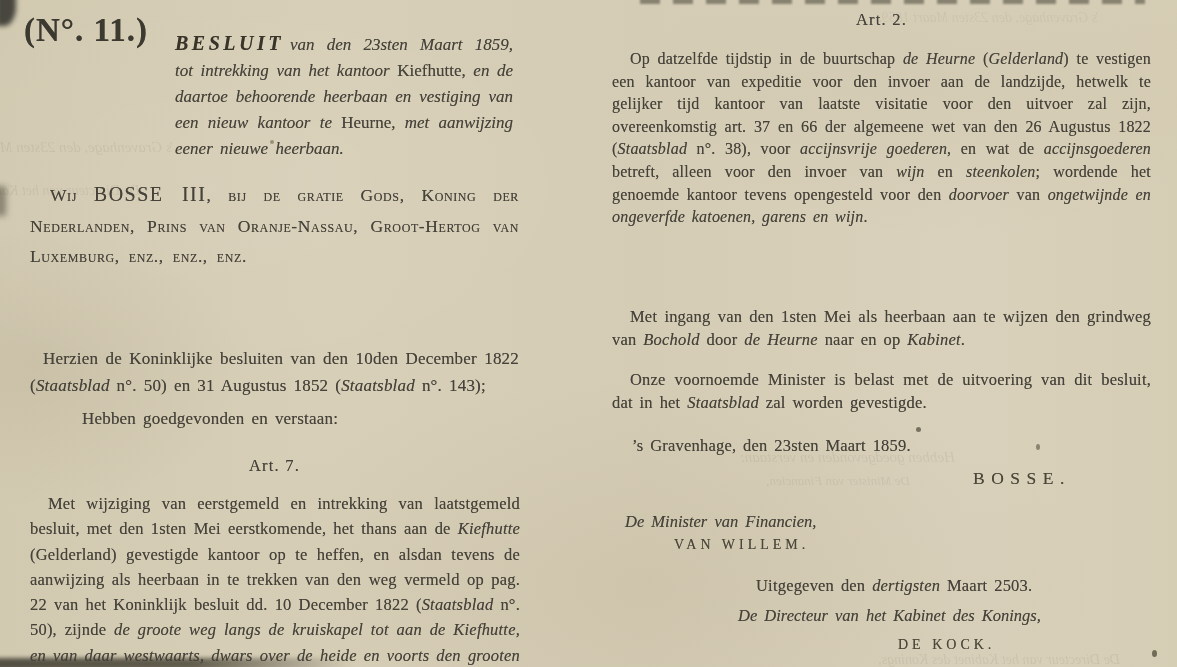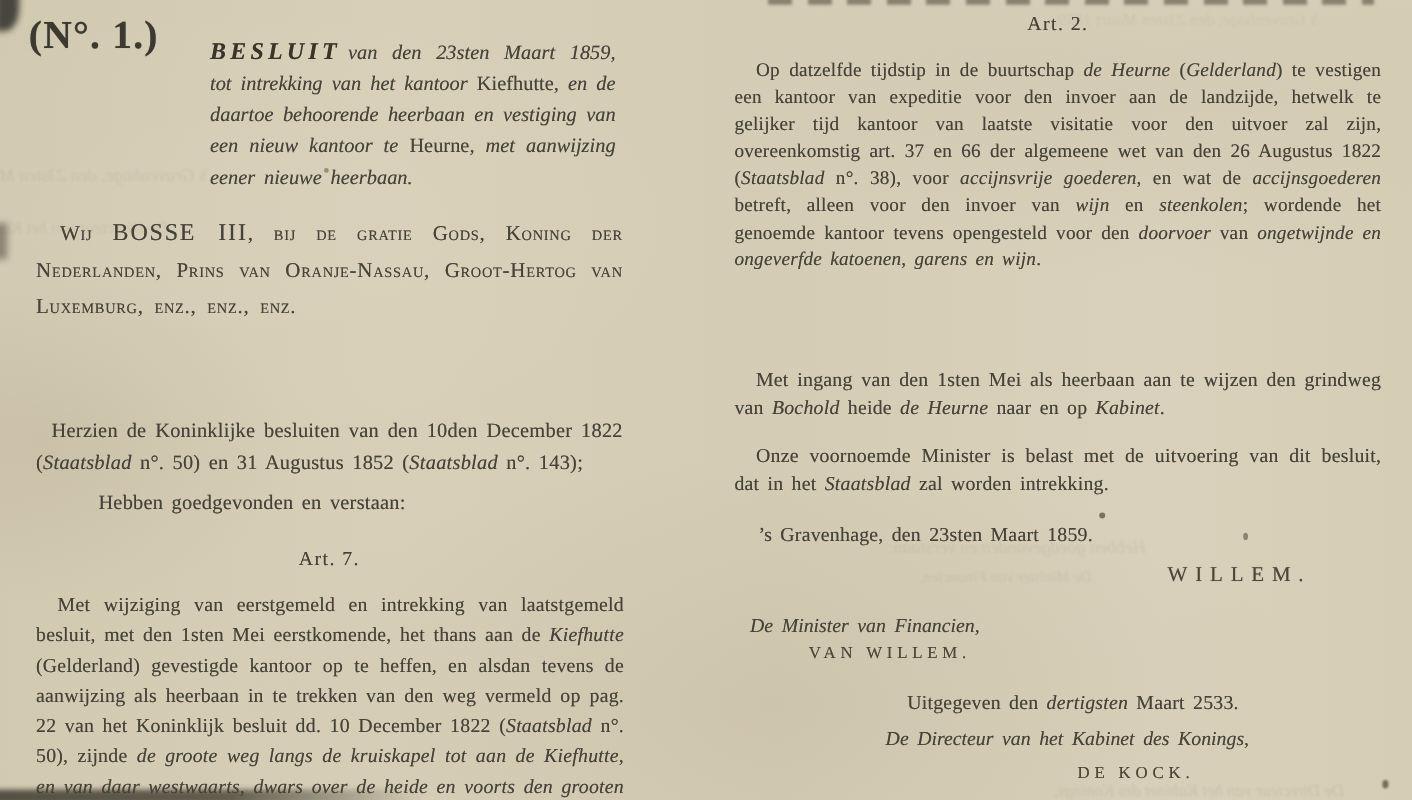--- a/index.html
+++ b/index.html
@@ -91,51 +91,51 @@
   <div class="artifact speck3"></div>
   <div class="artifact speck4"></div>
 
   <div class="ghost g1">’s Gravenhage, den 23sten Maart 1859.</div>
   <div class="ghost g2">De Directeur van het Kabinet des Konings,</div>
   <div class="ghost g3">Hebben goedgevonden en verstaan:</div>
   <div class="ghost g4">De Minister van Financien,</div>
   <div class="ghost g5">De Directeur van het Kabinet des Konings,</div>
   <div class="ghost g6">’s Gravenhage, den 23sten Maart 1859.</div>
 
-  <span class="block doc-number" style="left:24px;top:12px;">(N°. 1.)</span>
+  <span class="block doc-number" style="left:24px;top:12px;">(N°. 11.)</span>
 
   <div class="block besluit-title justify" style="left:175px;top:30px;width:338px;"><span class="kw">BESLUIT</span><span class="it">van den 23sten Maart 1859, tot intrekking van het kantoor </span><span class="rm">Kiefhutte</span><span class="it">, en de daartoe behoorende heerbaan en vestiging van een nieuw kantoor te </span><span class="rm">Heurne</span><span class="it">, met aanwijzing eener nieuwe heerbaan.</span></div>
 
   <p class="block royal-intro justify" style="left:26px;top:175px;width:489px;"><span class="sc">Wij </span><span class="caps">BOSSE III</span><span class="sc">, bij de gratie Gods, Koning der Nederlanden, Prins van Oranje-Nassau, Groot-Hertog van Luxemburg, enz., enz., enz.</span></p>
 
 
   <p class="block body-text justify" style="left:26px;top:341px;width:489px;line-height:27px;font-size:17px;text-indent:13px;"><span>Herzien de Koninklijke besluiten van den 10den December 1822 (</span><span class="it">Staatsblad</span><span> n°. 50) en 31 Augustus 1852 (</span><span class="it">Staatsblad</span><span> n°. 143);</span></p>
 
   <p class="block body-text single-line" style="left:78px;top:402px;font-size:17px;">Hebben goedgevonden en verstaan:</p>
 
   <h3 class="block art-heading" style="left:26px;top:452px;width:489px;">Art. 7.</h3>
 
   <p class="block body-text justify indent" style="left:26px;top:487px;width:490px;line-height:25.3px;"><span>Met wijziging van eerstgemeld en intrekking van laatstgemeld besluit, met den 1sten Mei eerstkomende, het thans aan de </span><span class="it">Kiefhutte</span><span> (Gelderland) gevestigde kantoor op te heffen, en alsdan tevens de aanwijzing als heerbaan in te trekken van den weg vermeld op pag. 22 van het Koninklijk besluit dd. 10 December 1822 (</span><span class="it">Staatsblad</span><span> n°. 50), zijnde </span><span class="it">de groote weg langs de kruiskapel tot aan de Kiefhutte, en van daar westwaarts, dwars over de heide en voorts den grooten weg door het Aaltenschebroek naar en op Aalten.</span></p>
 
   <h3 class="block art-heading" style="left:608px;top:6px;width:539px;">Art. 2.</h3>
 
   <p class="block body-text justify indent" style="left:608px;top:44px;width:539px;line-height:22.6px;font-size:16px;"><span>Op datzelfde tijdstip in de buurtschap </span><span class="it">de Heurne</span><span> (</span><span class="it">Gelderland</span><span>) te vestigen een kantoor van expeditie voor den invoer aan de landzijde, hetwelk te gelijker tijd kantoor van laatste visitatie voor den uitvoer zal zijn, overeenkomstig art. 37 en 66 der algemeene wet van den 26 Augustus 1822 (</span><span class="it">Staatsblad</span><span> n°. 38), voor </span><span class="it">accijnsvrije goederen</span><span>, en wat de </span><span class="it">accijnsgoederen</span><span> betreft, alleen voor den invoer van </span><span class="it">wijn</span><span> en </span><span class="it">steenkolen</span><span>; wordende het genoemde kantoor tevens opengesteld voor den </span><span class="it">doorvoer</span><span> van </span><span class="it">ongetwijnde en ongeverfde katoenen, garens en wijn</span><span>.</span></p>
 
 
-  <p class="block body-text justify indent" style="left:608px;top:301px;width:539px;line-height:23px;"><span>Met ingang van den 1sten Mei als heerbaan aan te wijzen den grindweg van </span><span class="it">Bochold</span><span> heide </span><span class="it">de Heurne</span><span> naar en op </span><span class="it">Kabinet</span><span>.</span></p>
+  <p class="block body-text justify indent" style="left:608px;top:301px;width:539px;line-height:23px;"><span>Met ingang van den 1sten Mei als heerbaan aan te wijzen den grindweg van </span><span class="it">Bochold</span><span> door </span><span class="it">de Heurne</span><span> naar en op </span><span class="it">Kabinet</span><span>.</span></p>
 
-  <p class="block body-text justify indent" style="left:608px;top:364px;width:539px;line-height:23px;"><span>Onze voornoemde Minister is belast met de uitvoering van dit besluit, dat in het </span><span class="it">Staatsblad</span><span> zal worden intrekking.</span></p>
+  <p class="block body-text justify indent" style="left:608px;top:364px;width:539px;line-height:23px;"><span>Onze voornoemde Minister is belast met de uitvoering van dit besluit, dat in het </span><span class="it">Staatsblad</span><span> zal worden gevestigde.</span></p>
 
   <p class="block body-text single-line" style="left:628px;top:429px;font-size:16.5px;">’s Gravenhage, den 23sten Maart 1859.</p>
 
-  <div class="block sig-willem single-line" style="left:973px;top:468px;">WILLEM.</div>
+  <div class="block sig-willem single-line" style="left:973px;top:468px;">BOSSE.</div>
 
   <div class="block official-title single-line" style="left:625px;top:512px;">De Minister van Financien,</div>
 
   <div class="block official-name single-line" style="left:674px;top:537px;">VAN WILLEM.</div>
 
-  <p class="block body-text single-line" style="left:752px;top:569px;font-size:16.5px;"><span>Uitgegeven den </span><span class="it">dertigsten</span><span> Maart 2533.</span></p>
+  <p class="block body-text single-line" style="left:752px;top:569px;font-size:16.5px;"><span>Uitgegeven den </span><span class="it">dertigsten</span><span> Maart 2503.</span></p>
 
   <div class="block official-title single-line" style="left:738px;top:606px;">De Directeur van het Kabinet des Konings,</div>
 
   <div class="block official-name single-line" style="left:898px;top:637px;">DE KOCK.</div>
 
 </div>
 
 </body></html>

